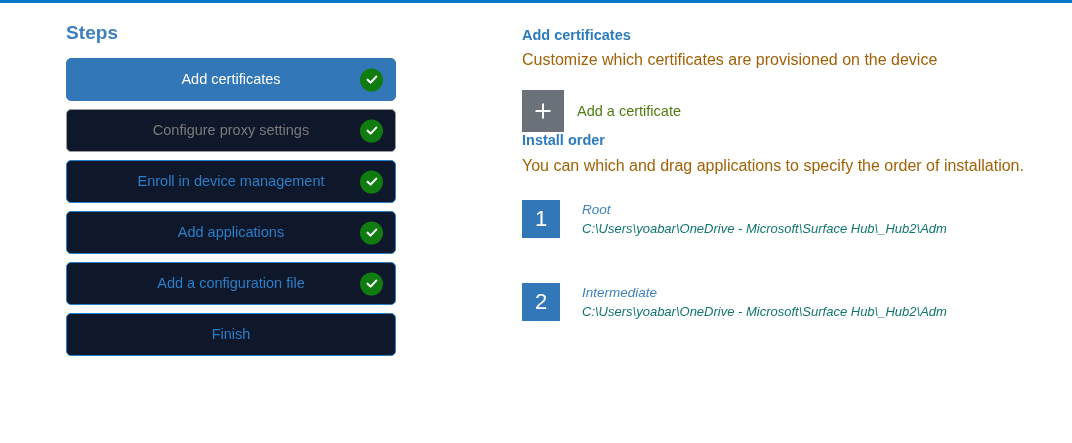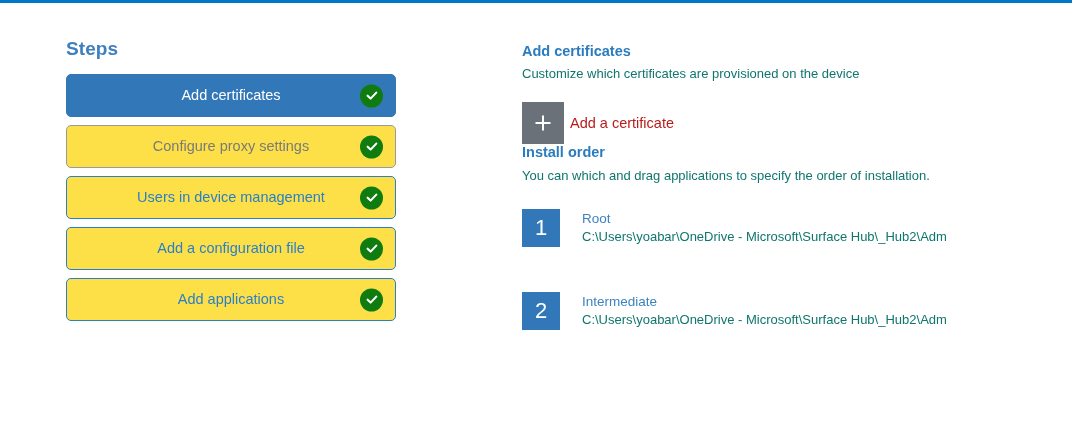--- a/index.html
+++ b/index.html
@@ -23,21 +23,21 @@
     top: 0;
     left: 0;
     width: 1072px;
     height: 3px;
     background: #0078c8;
   }
 
   
   .page {
     position: absolute;
-    top: 19px;
+    top: 3px;
     left: 0;
     width: 1072px;
     height: 404px;
   }
 
   
   .steps-pane {
     position: absolute;
     left: 66px;
     top: 19px;
@@ -55,21 +55,21 @@
     flex-direction: column;
     gap: 8px;
   }
   .step-btn {
     position: relative;
     box-sizing: border-box;
     width: 330px;
     height: 43px;
     border-radius: 5px;
     border: 1px solid #2a7fc9;
-    background: #fde047;
+    background: #0f172a;
     display: flex;
     align-items: center;
     justify-content: center;
     cursor: pointer;
     user-select: none;
   }
   .step-label {
     font-size: 14.5px;
     color: #2a7fc9;
     text-align: center;
@@ -114,22 +114,22 @@
     width: 520px;
   }
   .section-title {
     font-size: 14.5px;
     font-weight: bold;
     color: #2b7cbf;
     margin: 0;
     line-height: 1.2;
   }
   .section-sub {
-    font-size: 13px;
-    color: #0f766e;
+    font-size: 16px;
+    color: #a16207;
     margin: 6px 0 0 0;
     line-height: 1.3;
   }
 
   
   .add-cert-row {
     display: flex;
     align-items: center;
     margin-top: 19px;
     width: max-content;
@@ -139,23 +139,23 @@
     width: 42px;
     height: 42px;
     background: #6b7179;
     display: flex;
     align-items: center;
     justify-content: center;
     flex: 0 0 auto;
   }
   .plus-tile svg { display: block; }
   .add-cert-label {
-    margin-left: 6px;
+    margin-left: 13px;
     font-size: 14.5px;
-    color: #b91c1c;
+    color: #4d7c0f;
   }
 
   
   .install-order-block { }
 
   .order-list {
     margin-top: 24px;
     display: flex;
     flex-direction: column;
     gap: 45px;
@@ -177,20 +177,21 @@
     justify-content: center;
     flex: 0 0 auto;
     line-height: 1;
   }
   .order-text {
     margin-left: 22px;
     display: flex;
     flex-direction: column;
     justify-content: flex-start;
     padding-top: 1px;
+    font-style: italic;
   }
   .order-name {
     font-size: 13.5px;
     color: #3d82bf;
     line-height: 1.35;
   }
   .order-path {
     font-size: 13px;
     color: #0f766e;
     line-height: 1.35;
@@ -222,46 +223,49 @@
         <span class="step-label">Configure proxy settings</span>
         <span class="check-badge">
           <svg width="14" height="14" viewBox="0 0 14 14">
               <path d="M2.6 7.2 L5.6 10.1 L11.3 4.1" stroke="#ffffff" stroke-width="2.1" fill="none" stroke-linecap="round" stroke-linejoin="round"></path>
             </svg>
         </span>
       </div>
 
 
       <div class="step-btn">
-        <span class="step-label">Users in device management</span>
+        <span class="step-label">Enroll in device management</span>
+        <span class="check-badge">
+          <svg width="14" height="14" viewBox="0 0 14 14">
+              <path d="M2.6 7.2 L5.6 10.1 L11.3 4.1" stroke="#ffffff" stroke-width="2.1" fill="none" stroke-linecap="round" stroke-linejoin="round"></path>
+            </svg>
+        </span>
+      </div>
+
+      <div class="step-btn">
+        <span class="step-label">Add applications</span>
         <span class="check-badge">
           <svg width="14" height="14" viewBox="0 0 14 14">
               <path d="M2.6 7.2 L5.6 10.1 L11.3 4.1" stroke="#ffffff" stroke-width="2.1" fill="none" stroke-linecap="round" stroke-linejoin="round"></path>
             </svg>
         </span>
       </div>
 
       <div class="step-btn">
         <span class="step-label">Add a configuration file</span>
         <span class="check-badge">
           <svg width="14" height="14" viewBox="0 0 14 14">
               <path d="M2.6 7.2 L5.6 10.1 L11.3 4.1" stroke="#ffffff" stroke-width="2.1" fill="none" stroke-linecap="round" stroke-linejoin="round"></path>
             </svg>
         </span>
       </div>
 
       <div class="step-btn">
-        <span class="step-label">Add applications</span>
-        <span class="check-badge">
-          <svg width="14" height="14" viewBox="0 0 14 14">
-              <path d="M2.6 7.2 L5.6 10.1 L11.3 4.1" stroke="#ffffff" stroke-width="2.1" fill="none" stroke-linecap="round" stroke-linejoin="round"></path>
-            </svg>
-        </span>
-      </div>
-
+        <span class="step-label">Finish</span>
+      </div>
 
     </div>
   </div>
 
   <div class="detail-pane">
 
     <div class="certificates-block">
       <h3 class="section-title">Add certificates</h3>
       <p class="section-sub">Customize which certificates are provisioned on the device</p>
 

